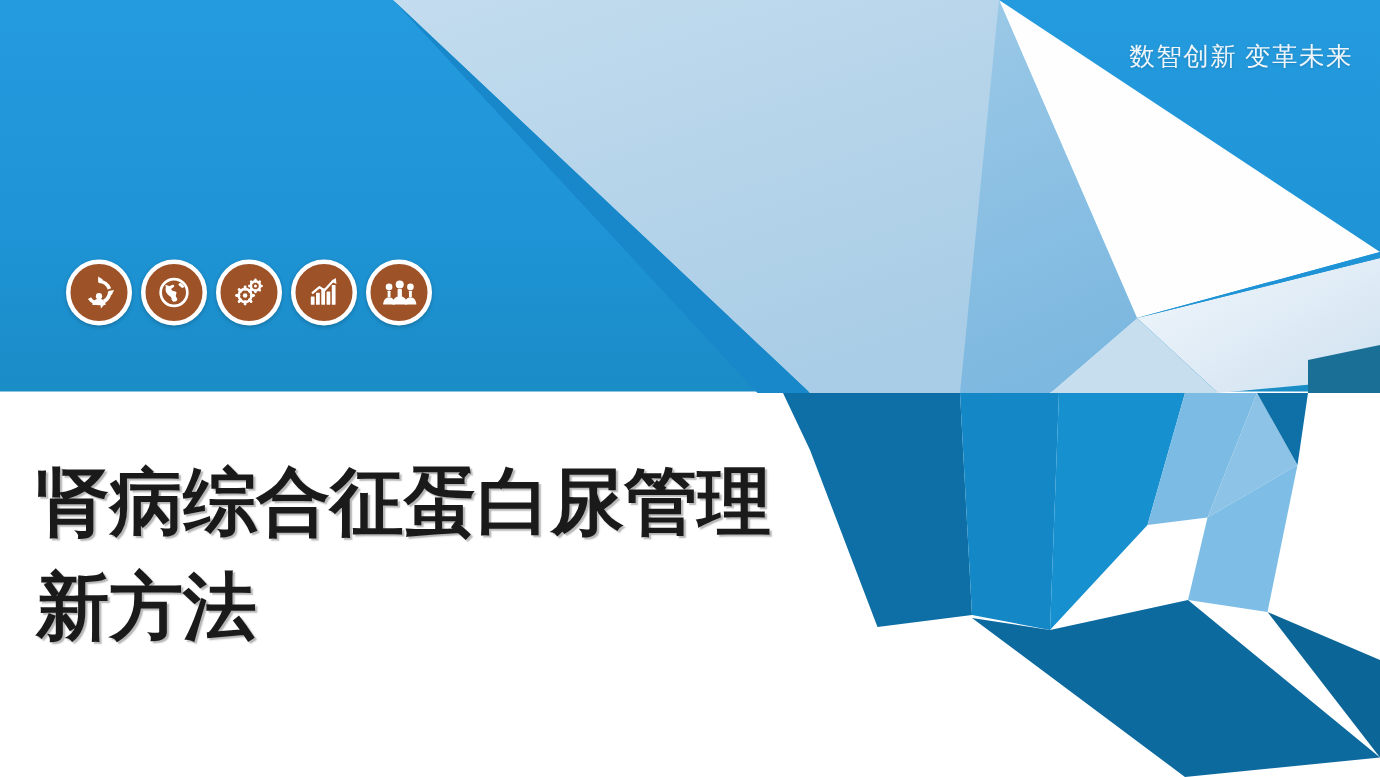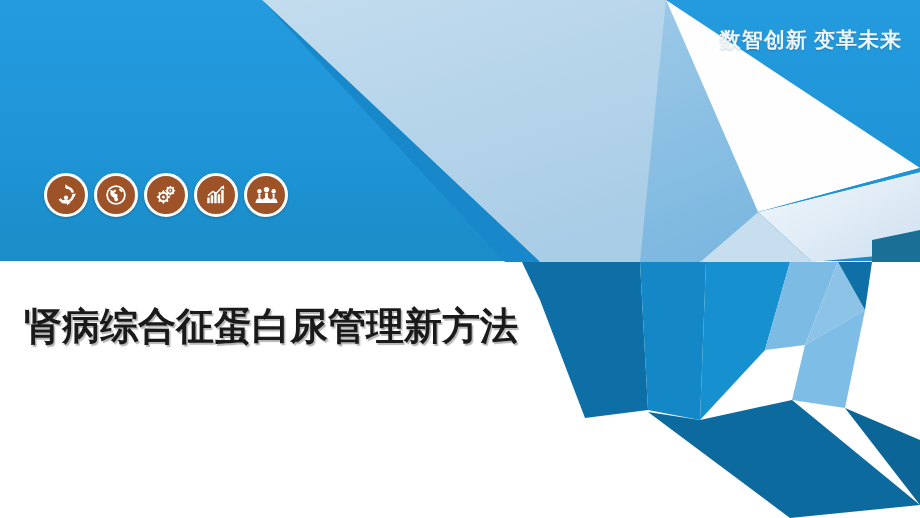--- a/index.html
+++ b/index.html
@@ -31,26 +31,25 @@
     left: 0; top: 0;
     width: 920px;
     height: 518px;
   }
   
   .tagline {
     position: absolute;
     right: 18px;
     top: 26px;
     font-family: "Liberation Serif", "DejaVu Serif", serif;
-    font-size: 21px;
+    font-size: 17px;
     letter-spacing: 1px;
     color: #eef6fb;
     white-space: nowrap;
     text-shadow: 0 1px 2px rgba(0,0,0,0.18);
-    font-weight: bold;
   }
   
   .icon-row {
     position: absolute;
     left: 44px;
     top: 173px;
     display: flex;
     gap: 6px;
   }
   .icon-badge {
@@ -67,21 +66,21 @@
   }
   .icon-badge svg { display: block; }
   
   .title {
     position: absolute;
     left: 24px;
     top: 300px;
     width: 520px;
     font-family: "DejaVu Sans", "Liberation Sans", sans-serif;
     font-weight: bold;
-    font-size: 38px;
+    font-size: 49px;
     line-height: 1.42;
     color: #1a1a1a;
     text-shadow: 1.5px 1.5px 1px rgba(120,120,120,0.55);
     letter-spacing: 0px;
   }
 </style>
 </head>
 <body>
 
 <div id="slide">

